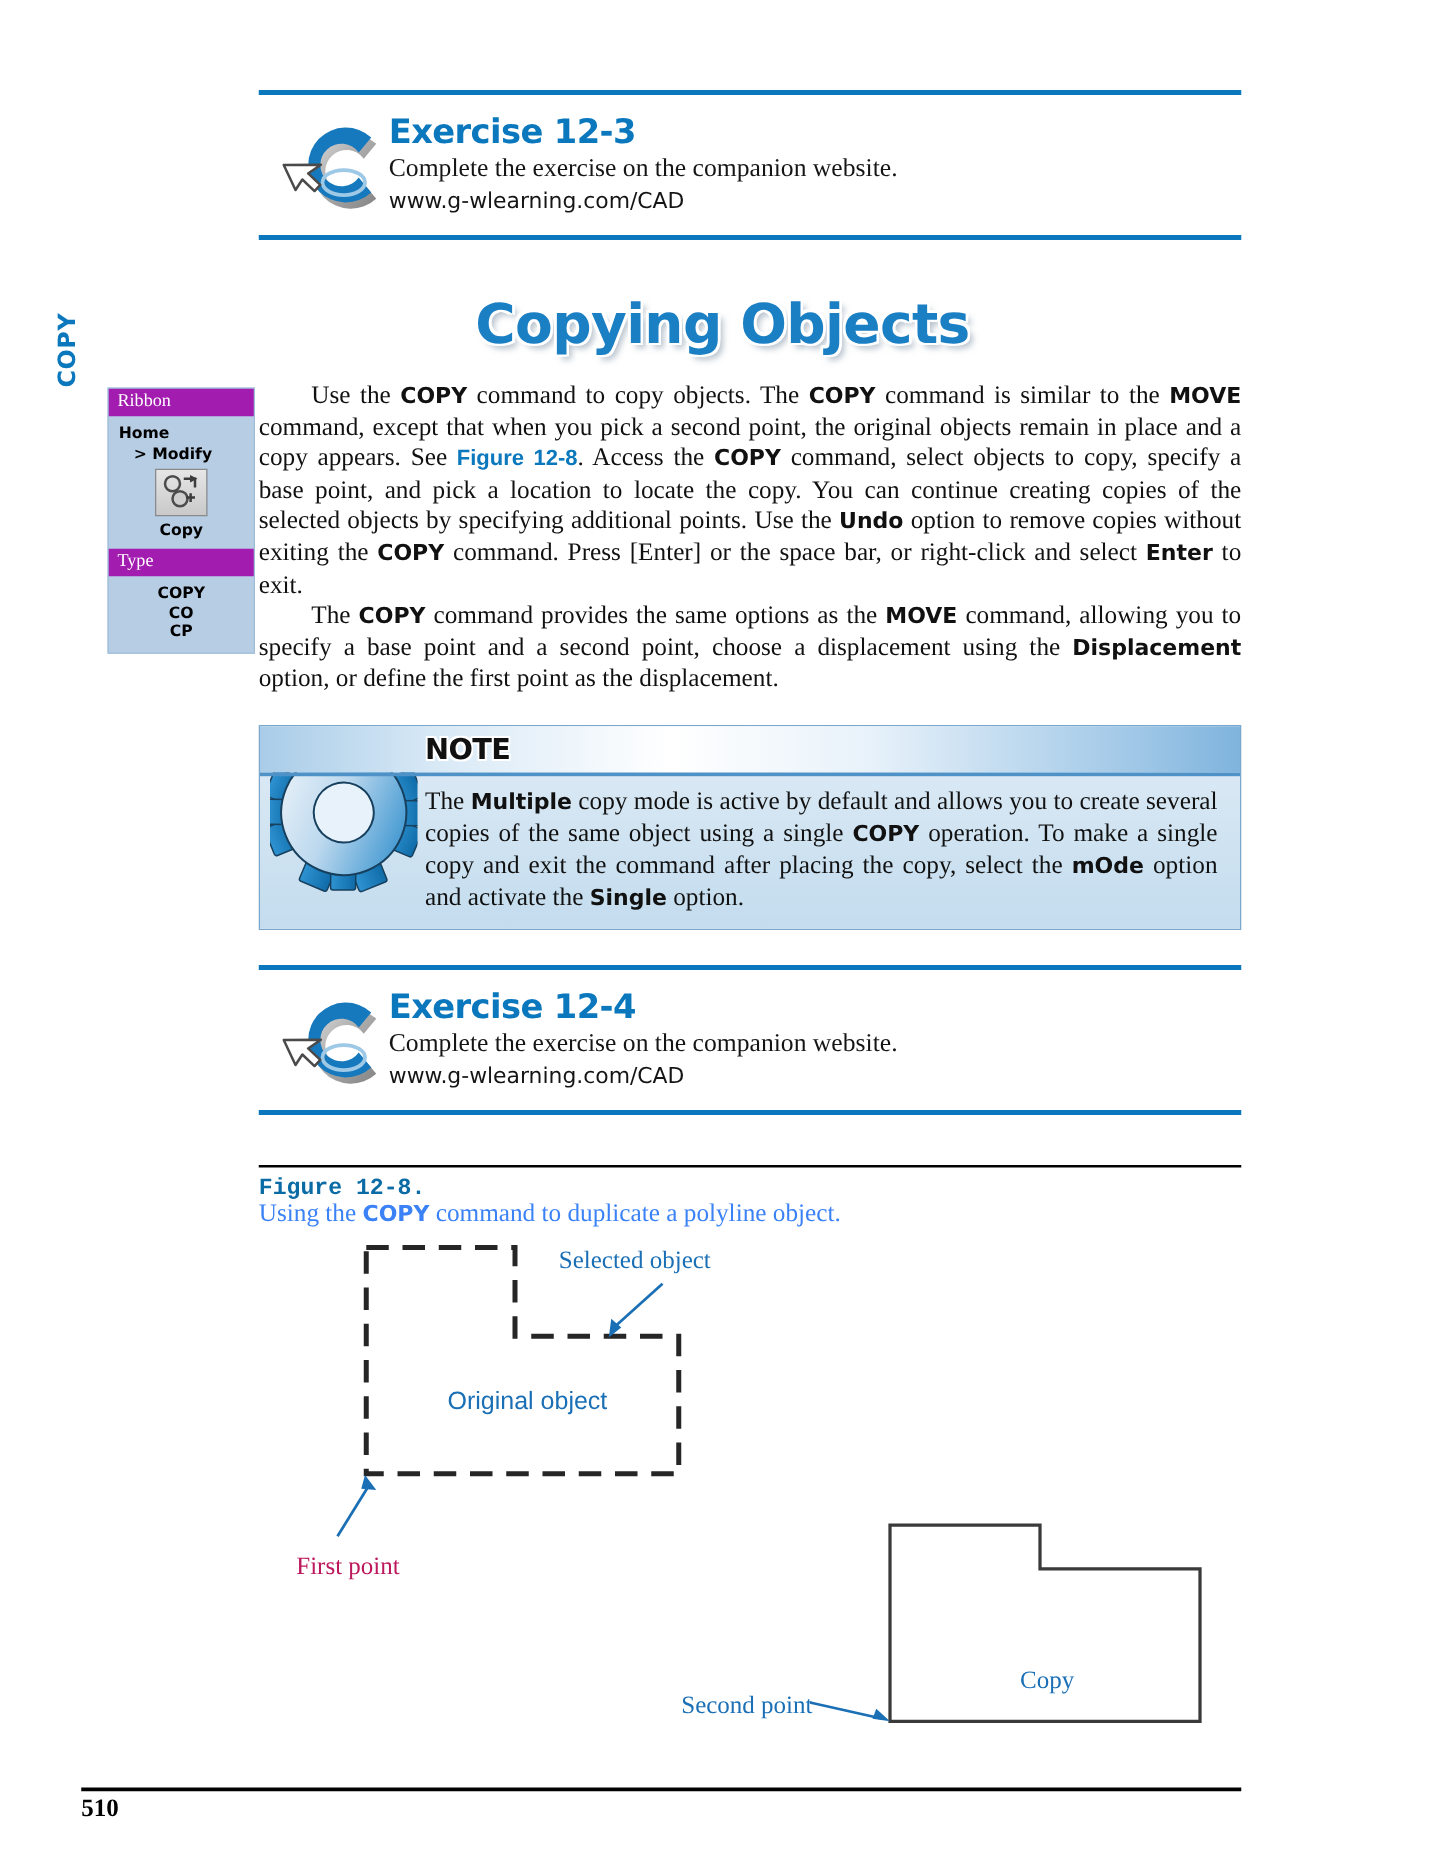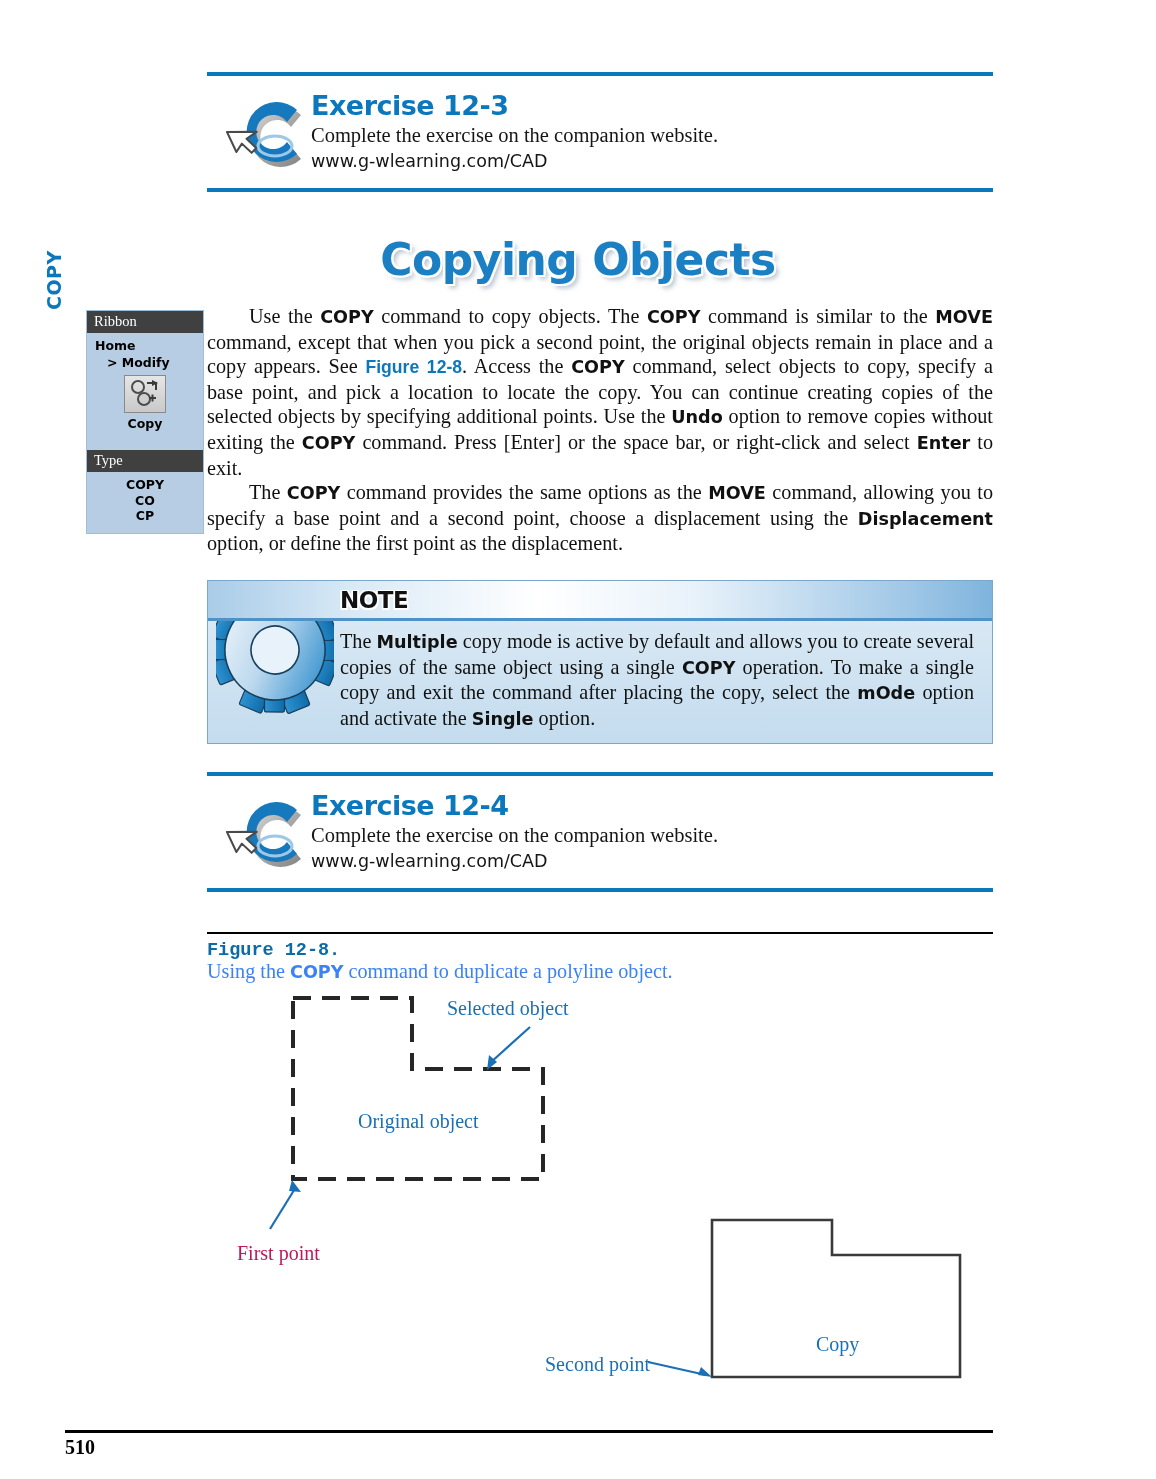--- a/index.html
+++ b/index.html
@@ -108,29 +108,29 @@
   }
   .cmd-box {
     position: absolute;
     left: 14px;
     top: 0;
     width: 116px;
     background: #b6cde4;
     border: 1px solid #9fbdd8;
   }
   .cmd-section-head {
-    background: #404040;
+    background: #a21caf;
     color: #ffffff;
     font-family: "Liberation Serif", serif;
     font-size: 14.5px;
     padding: 2px 0 3px 7px;
     line-height: 1.15;
   }
   .cmd-body {
-    padding: 5px 6px 19px 6px;
+    padding: 5px 6px 8px 6px;
     font-family: "DejaVu Sans", sans-serif;
     font-weight: bold;
     font-size: 12.5px;
     color: #000;
   }
   .cmd-body .lvl1 { padding-left: 2px; line-height: 1.35; }
   .cmd-body .lvl2 { padding-left: 14px; line-height: 1.35; }
   .cmd-icon-wrap {
     display: flex;
     justify-content: center;
@@ -438,21 +438,21 @@
       <line x1="270" y1="252" x2="296" y2="210" stroke="#1a6fb5" stroke-width="2.2"></line>
       <path d="M292 203 L301 215 L289 214 Z" fill="#1a6fb5"></path>
 
       <path d="M712 243 L832 243 L832 278 L960 278 L960 400 L712 400 Z" fill="none" stroke="#3a3a3a" stroke-width="2.6"></path>
 
       <line x1="648" y1="385" x2="706" y2="398" stroke="#1a6fb5" stroke-width="2.2"></line>
       <path d="M712 400 L698 398 L701 390 Z" fill="#1a6fb5"></path>
     </svg>
 
     <div style="position:absolute; left:447px; top:20px; font-family:'Liberation Serif',serif; font-size:20px; color:#1a6fb5;">Selected object</div>
-    <div style="position:absolute; left:358px; top:133px; font-family:Liberation Serif, serif; font-size:20px; color:#1a6fb5;">Original object</div>
+    <div style="position:absolute; left:358px; top:133px; font-family:Liberation Sans, sans-serif; font-size:20px; color:#1a6fb5;">Original object</div>
     <div style="position:absolute; left:237px; top:265px; font-family:Liberation Serif, serif; font-size:20px; color:#be185d;">First point</div>
     <div style="position:absolute; left:816px; top:356px; font-family:'Liberation Serif',serif; font-size:20px; color:#1a6fb5;">Copy</div>
     <div style="position:absolute; left:545px; top:376px; font-family:'Liberation Serif',serif; font-size:20px; color:#1a6fb5;">Second point</div>
   </div>
 
   <div class="footer-rule"></div>
   <div class="footer-page">510</div>
 
 </div>
 

